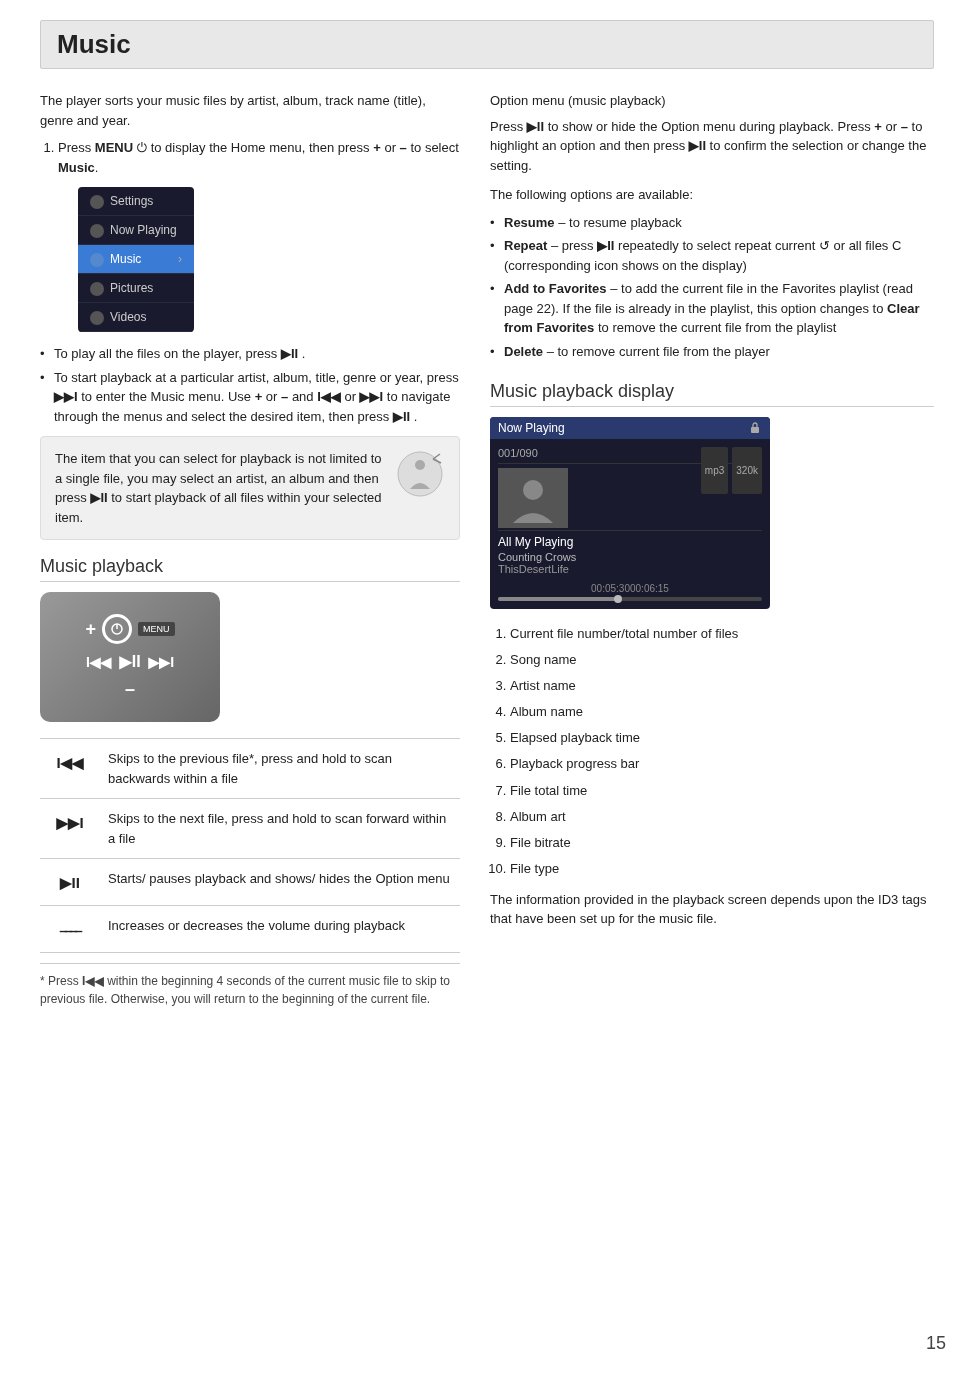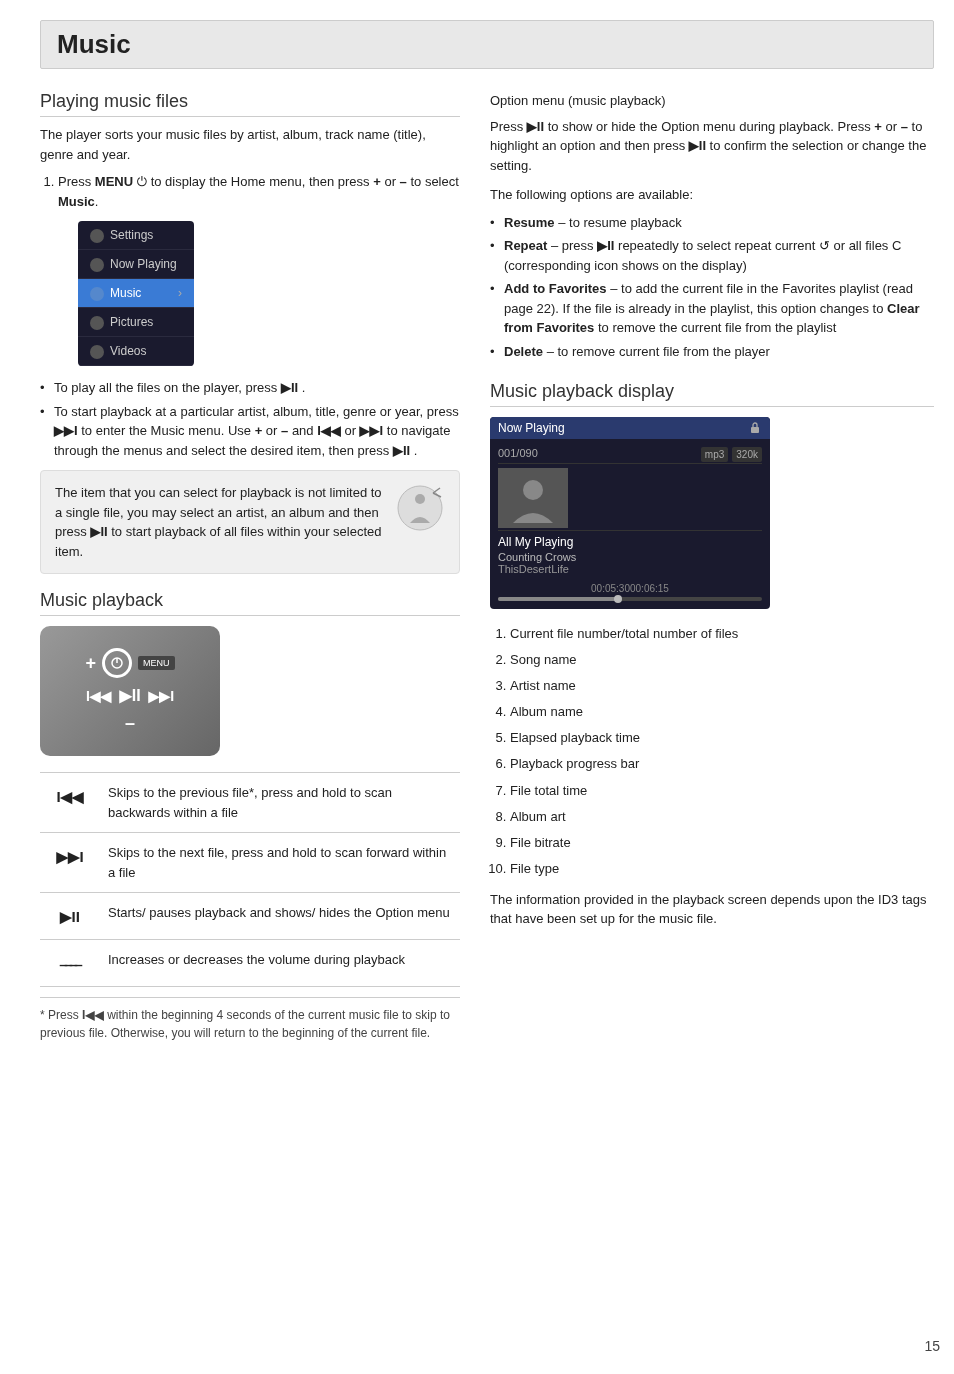--- a/index.html
+++ b/index.html
@@ -208,21 +208,21 @@
     }
     .np-badges {
       float: right;
       display: flex;
       gap: 4px;
     }
     .np-badge {
       background: #333;
       color: #aaa;
       font-size: 10px;
-      padding: 2px 4px;
+      padding: 18px 4px;
       border-radius: 2px;
     }
     .np-song { color: #fff; font-size: 12px; margin-bottom: 2px; }
     .np-artist { color: #bbb; font-size: 11px; }
     .np-album { color: #999; font-size: 11px; }
     .np-progress-area {
       padding: 0 8px 8px 8px;
     }
     .np-times {
       display: flex;
@@ -271,22 +271,22 @@
       border-top: 1px solid #ccc;
       padding-top: 8px;
       margin-top: 10px;
       line-height: 1.5;
     }
 
     
     .page-number {
       position: absolute;
       bottom: 20px;
-      right: 24px;
-      font-size: 14px;
+      right: 18px;
+      font-size: 18px;
       color: #444;
     }
 
     
     .vol-icon {
       display: inline-block;
       font-size: 14px;
       letter-spacing: -2px;
       color: #222;
     }
@@ -356,21 +356,20 @@
 <div class="page">
 
   <div class="title-bar">
     <h1>Music</h1>
   </div>
 
   <div class="two-col">
 
     <div class="col-left">
 
-      <h2>Playing music files</h2>
       <p>The player sorts your music files by artist, album, track name (title), genre and year.</p>
 
       <ol>
         <li>
           <span>Press <strong>MENU</strong> ⏻ to display the Home menu, then press <strong>+</strong> or <strong>–</strong> to select <strong>Music</strong>.</span>
           
           <div class="menu-mockup">
             <div class="menu-item">
               <span class="menu-icon" style="background:#555;width:14px;height:14px;border-radius:50%;display:inline-block;vertical-align:middle;margin-right:6px;"></span>Settings
             </div>

